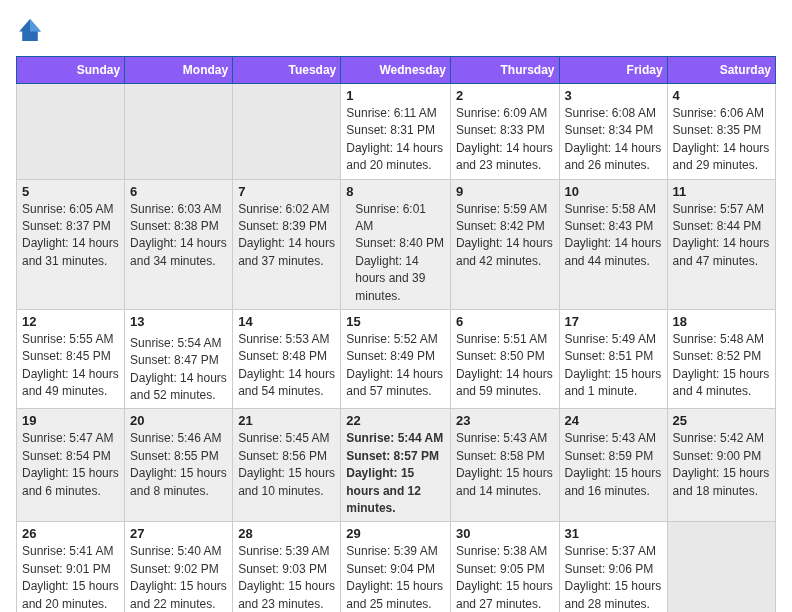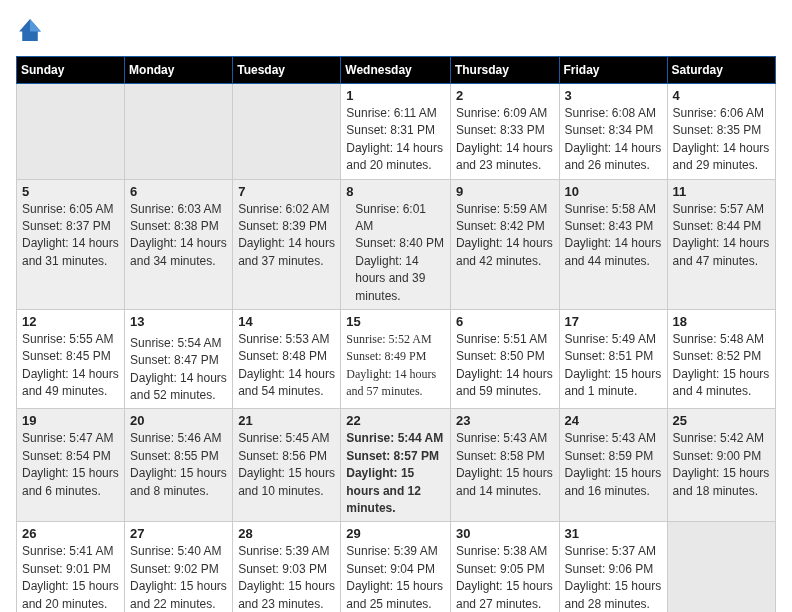--- a/index.html
+++ b/index.html
@@ -46,24 +46,24 @@
     .subtitle {
       font-size: 15px;
       color: #555;
     }
     .calendar {
       width: 100%;
       border-collapse: collapse;
       font-size: 10.5px;
     }
     .calendar th {
-      background: #000000;
+      background: #8b5cf6;
       color: #fff;
       padding: 6px 4px;
-      text-align: left;
+      text-align: right;
       font-weight: bold;
       font-size: 12px;
       border: 1px solid #1a5aa0;
     }
     .calendar td {
       border: 1px solid #ccc;
       vertical-align: top;
       padding: 4px 5px;
       width: 113px;
       min-height: 80px;
@@ -213,21 +213,21 @@
 Daylight: 14 hours and 52 minutes.</div>
         </td>
         <td>
           <div class="day-number">14</div>
           <div class="day-info" style="white-space: pre-line;">Sunrise: 5:53 AM
 Sunset: 8:48 PM
 Daylight: 14 hours and 54 minutes.</div>
         </td>
         <td>
           <div class="day-number">15</div>
-          <div class="day-info" style="white-space: pre-line; font-family: Liberation Serif, serif;">Sunrise: 5:52 AM
+          <div class="day-info" style="white-space: pre-line;">Sunrise: 5:52 AM
 Sunset: 8:49 PM
 Daylight: 14 hours and 57 minutes.</div>
         </td>
         <td>
           <div class="day-number">6</div>
           <div class="day-info" style="white-space: pre-line;">Sunrise: 5:51 AM
 Sunset: 8:50 PM
 Daylight: 14 hours and 59 minutes.</div>
         </td>
         <td>

